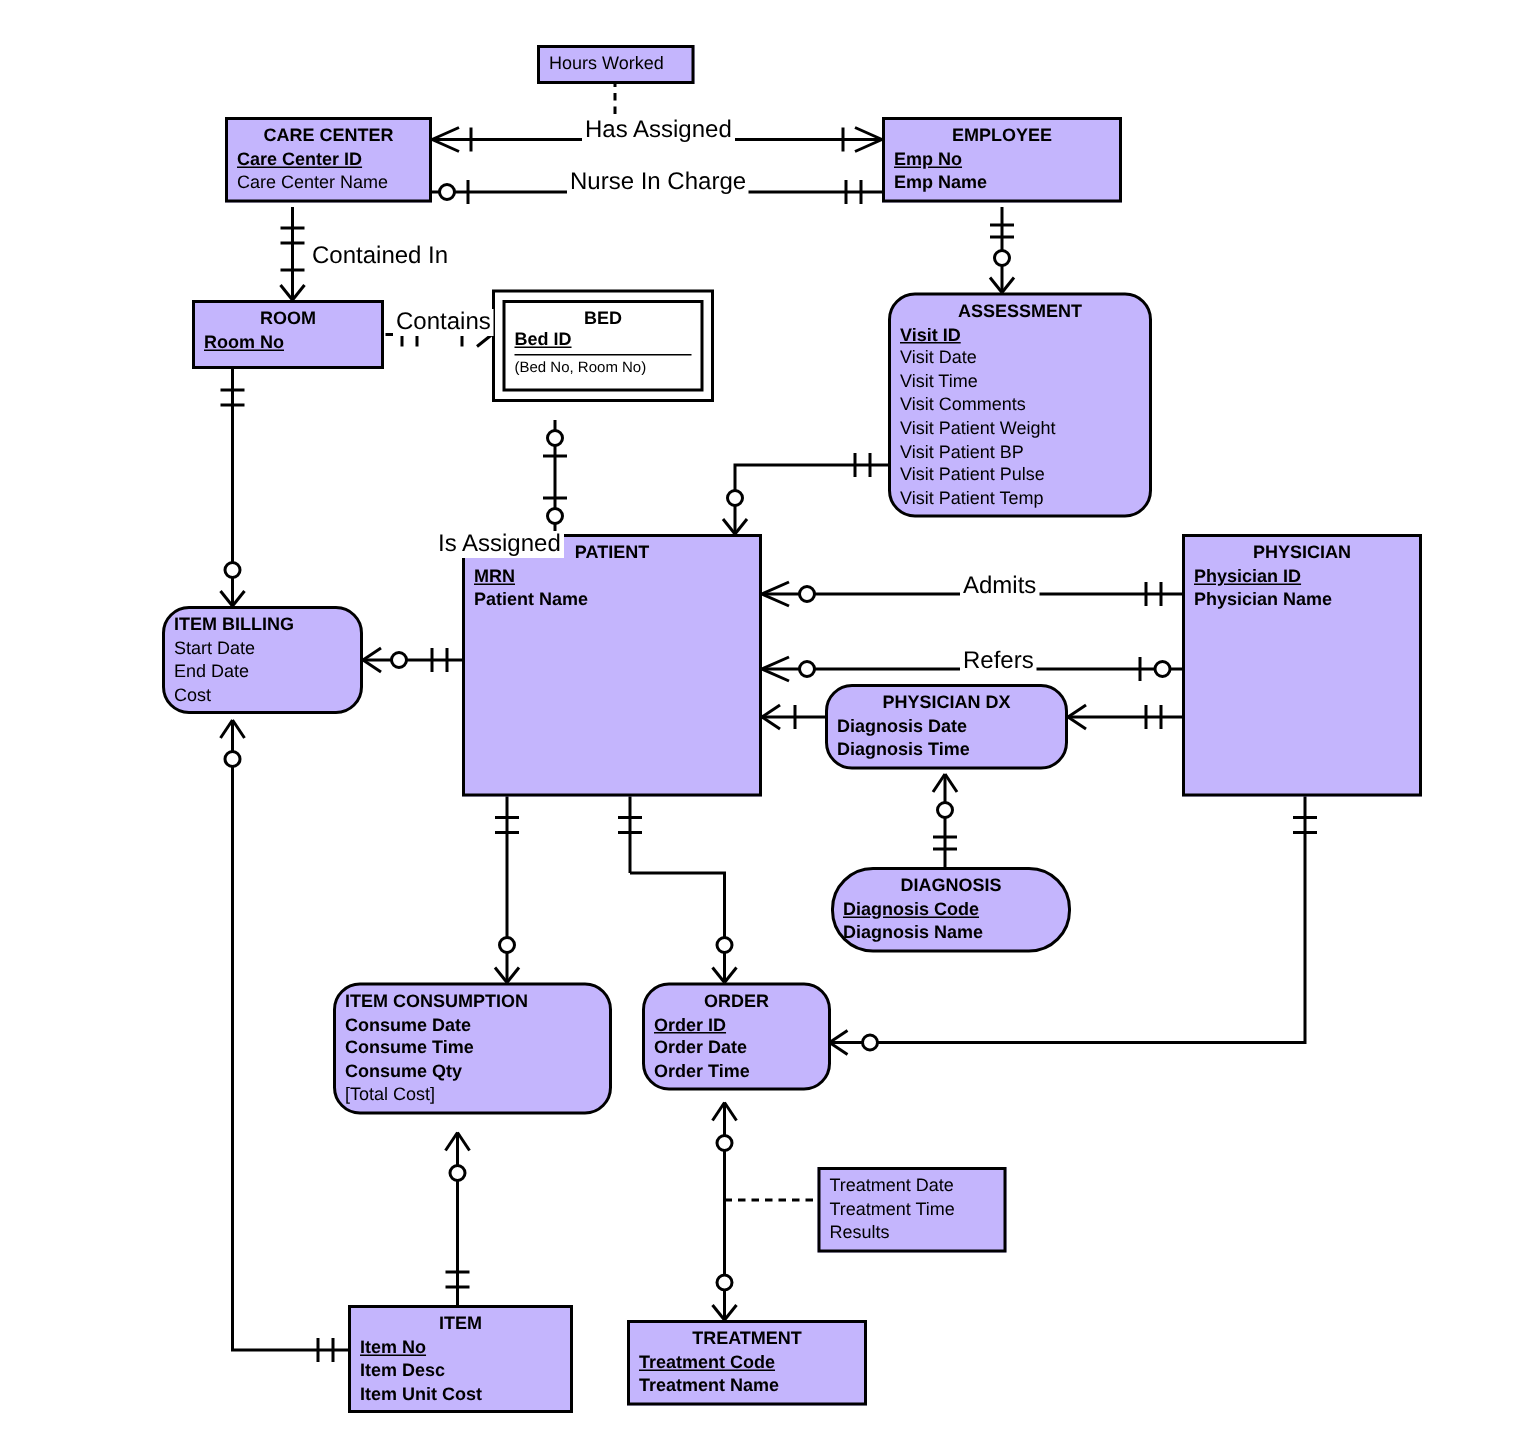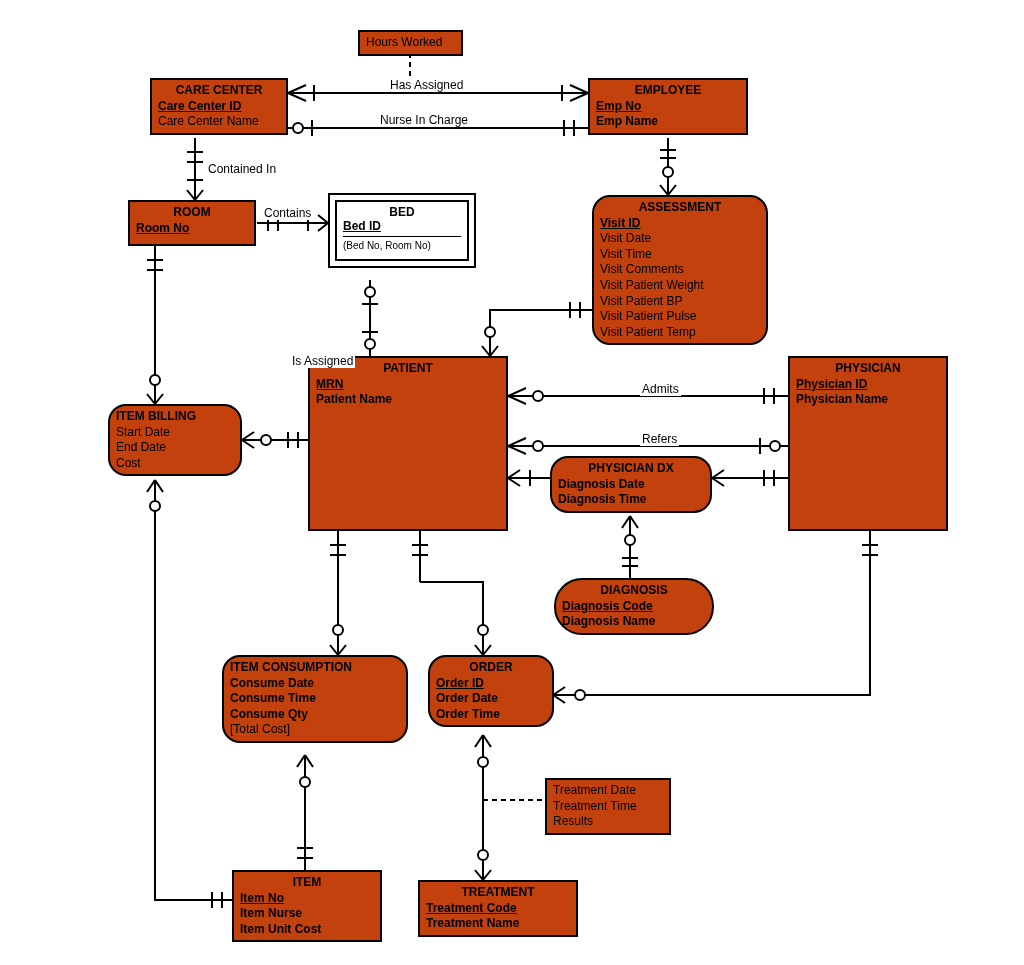--- a/index.html
+++ b/index.html
@@ -1,30 +1,30 @@
 <!DOCTYPE html>
 <html><head>
 <meta charset="utf-8">
 <style>
   html,body{margin:0;padding:0;background:#fff;font-family:Verdana,Geneva,sans-serif;font-size:12px;color:#000;}
   .canvas{position:relative;width:1024px;height:965px;}
   .entity, .assoc, .attrbox{
-    position:absolute;background:#c2410c;border:2px solid #000;box-sizing:border-box;
+    position:absolute;background:#c4b5fd;border:2px solid #000;box-sizing:border-box;
     padding:3px 6px;line-height:1.3;
   }
   .assoc{border-radius:18px;}
   .title{font-weight:bold;text-align:center;display:block;}
   .pk{font-weight:bold;text-decoration:underline;}
   .attr,.attr-b{display:block;}
   .attr-b{font-weight:bold;}
   .weak-outer{position:absolute;background:#fff;border:2px solid #000;box-sizing:border-box;padding:5px;}
   .weak-inner{border:2px solid #000;padding:3px 6px;height:100%;box-sizing:border-box;}
   .divider{border:0;border-top:1px solid #000;margin:3px 0;}
   svg{position:absolute;left:0;top:0;}
-  .rel-label{position:absolute;font-size:12px;background:#fff;padding:0 2px;}
+  .rel-label{position:absolute;font-size:16px;background:#fff;padding:0 2px;}
 </style>
 </head>
 <body>
 
 <div class="canvas">
 
 <svg width="1024" height="965">
   <style>
     line,path,polyline{stroke:#000;stroke-width:2;fill:none;}
     circle{stroke:#000;stroke-width:2;fill:#fff;}
@@ -266,21 +266,21 @@
 
 <div class="attrbox" style="left:545px;top:778px;width:126px;">
   <span class="attr">Treatment Date</span>
   <span class="attr">Treatment Time</span>
   <span class="attr">Results</span>
 </div>
 
 <div class="entity" style="left:232px;top:870px;width:150px;">
   <span class="title">ITEM</span>
   <span class="pk">Item No</span>
-  <span class="attr-b">Item Nurse</span>
+  <span class="attr-b">Item Desc</span>
   <span class="attr-b">Item Unit Cost</span>
 </div>
 
 <div class="entity" style="left:418px;top:880px;width:160px;">
   <span class="title">TREATMENT</span>
   <span class="pk">Treatment Code</span>
   <span class="attr-b">Treatment Name</span>
 </div>
 
 <div class="rel-label" style="left:388px;top:78px;">Has Assigned</div>

